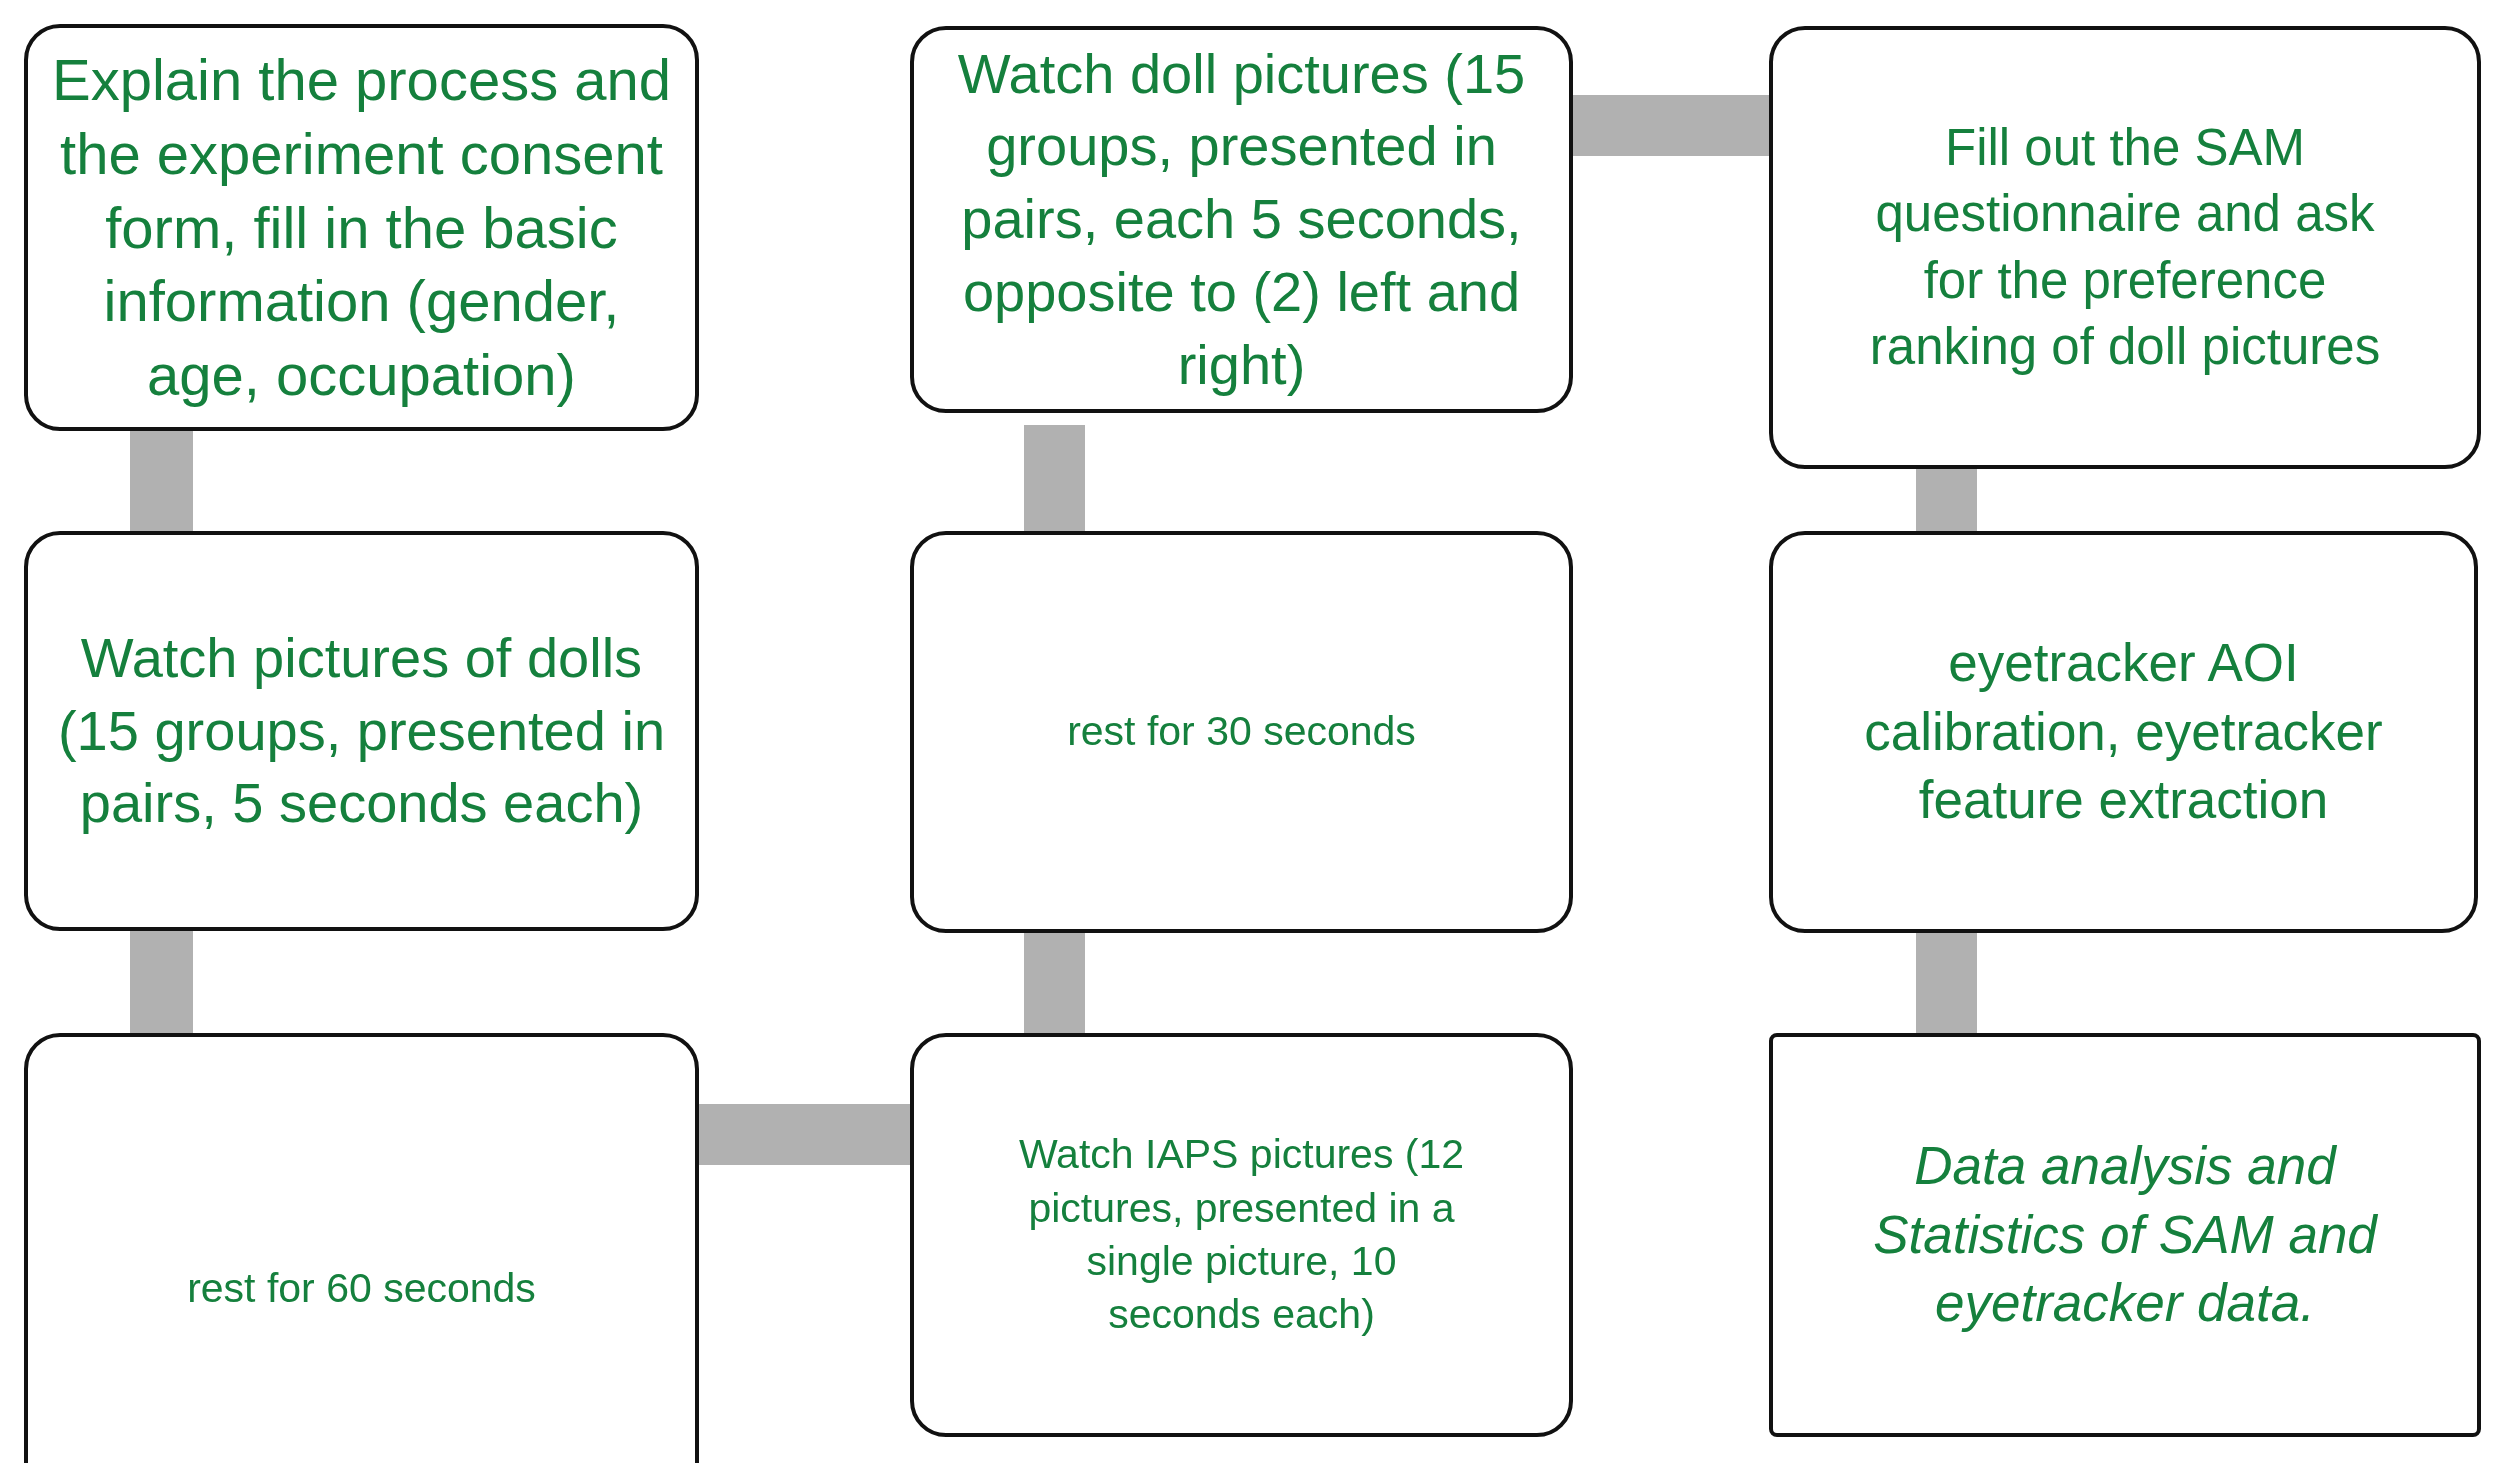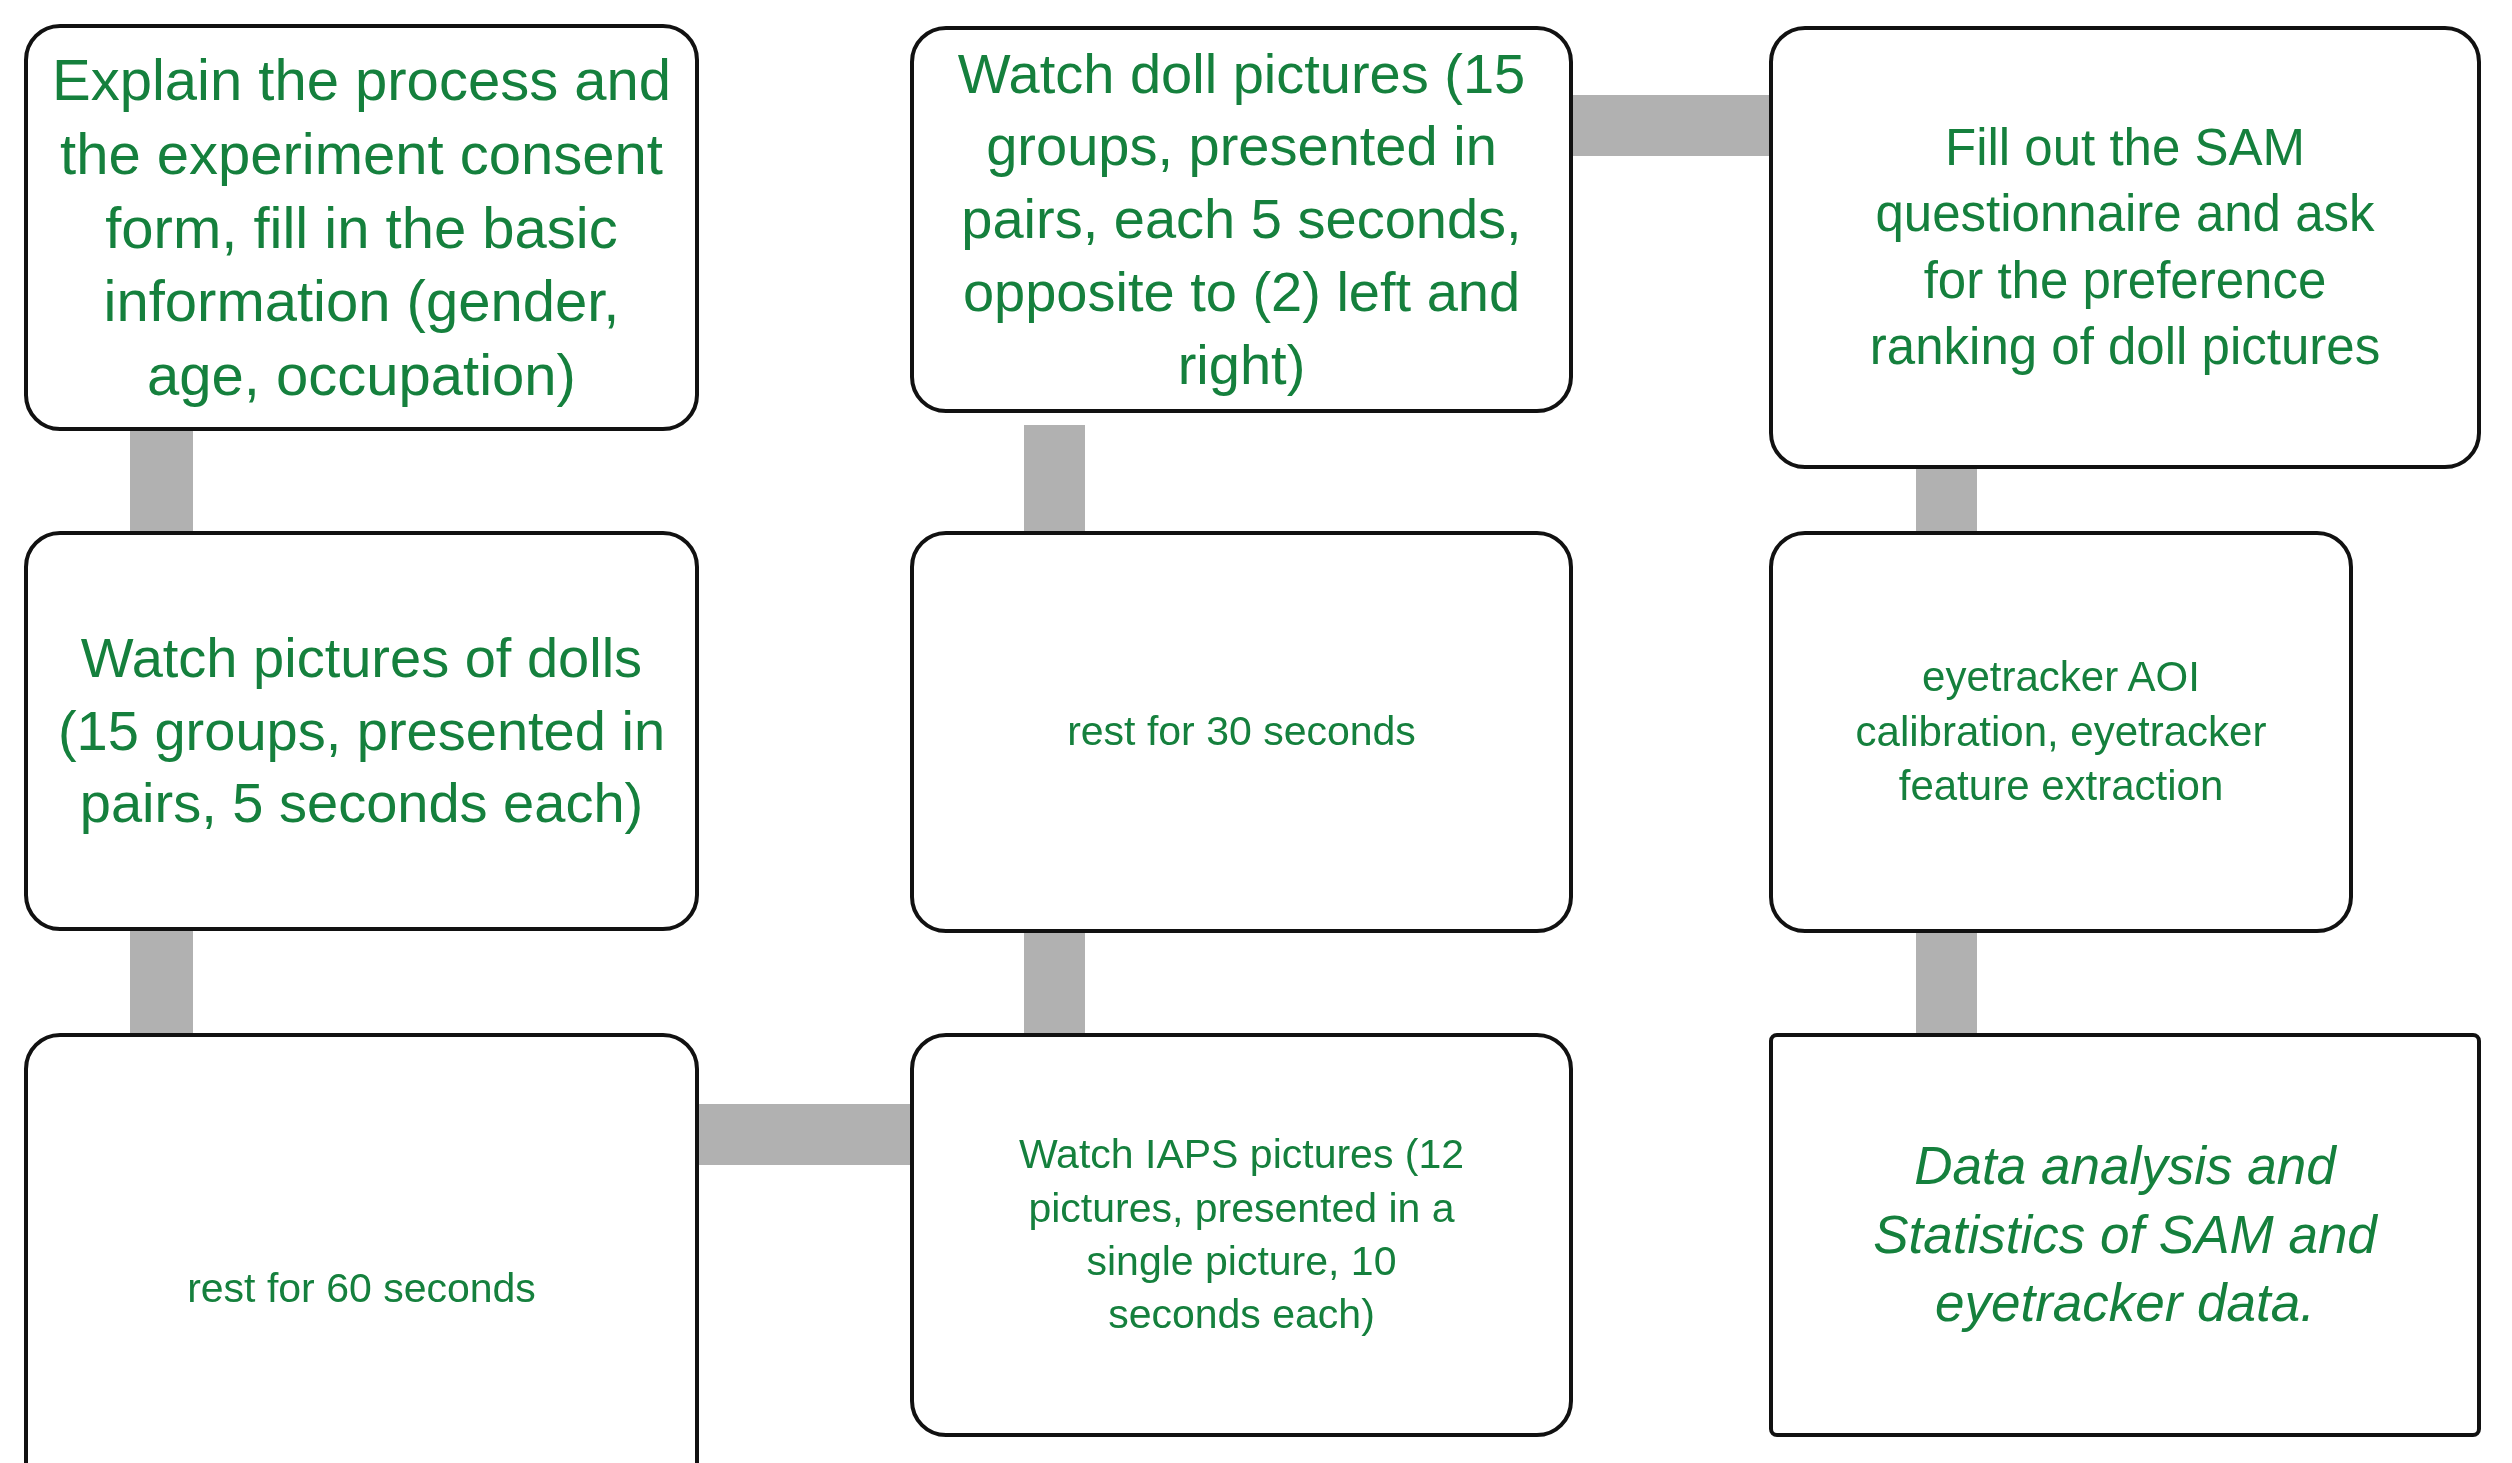--- a/index.html
+++ b/index.html
@@ -36,21 +36,21 @@
   
   .b1 { left: 24px;   top: 24px;   width: 675px; height: 407px; font-size: 58px; line-height: 1.27; }
   .b2 { left: 24px;   top: 531px;  width: 675px; height: 400px; font-size: 56px; line-height: 1.30; }
   .b3 { left: 24px;   top: 1033px; width: 675px; height: 511px; font-size: 41px; line-height: 1.3;  }
   
   .b4 { left: 910px; top: 26px;   width: 663px; height: 387px; font-size: 56px; line-height: 1.30; }
   .b5 { left: 910px; top: 531px;  width: 663px; height: 402px; font-size: 41px; line-height: 1.3;  }
   .b6 { left: 910px; top: 1033px; width: 663px; height: 404px; font-size: 41px; line-height: 1.30; }
   
   .b7 { left: 1769px; top: 26px;   width: 712px; height: 443px; font-size: 51px; line-height: 1.30; }
-  .b8 { left: 1769px; top: 531px;  width: 584px; height: 402px; font-size: 42px; line-height: 1.30; }
+  .b8 { left: 1769px; top: 531px;  width: 709px; height: 402px; font-size: 53px; line-height: 1.30; }
   .b9 { left: 1769px; top: 1033px; width: 712px; height: 404px; font-size: 53px; line-height: 1.30; font-style: italic; border-radius: 8px; }
   
   .c1 { left: 130px;  top: 425px;  width: 63px;  height: 113px; }
   .c2 { left: 130px;  top: 927px; width: 63px;  height: 113px; }
   .c3 { left: 1024px; top: 425px;  width: 61px;  height: 113px; }
   .c4 { left: 1024px; top: 927px; width: 61px;  height: 113px; }
   .c5 { left: 1916px; top: 425px;  width: 61px;  height: 113px; }
   .c6 { left: 1916px; top: 927px; width: 61px;  height: 113px; }
   
   .c7 { left: 1558px; top: 95px;  width: 221px; height: 61px; }

